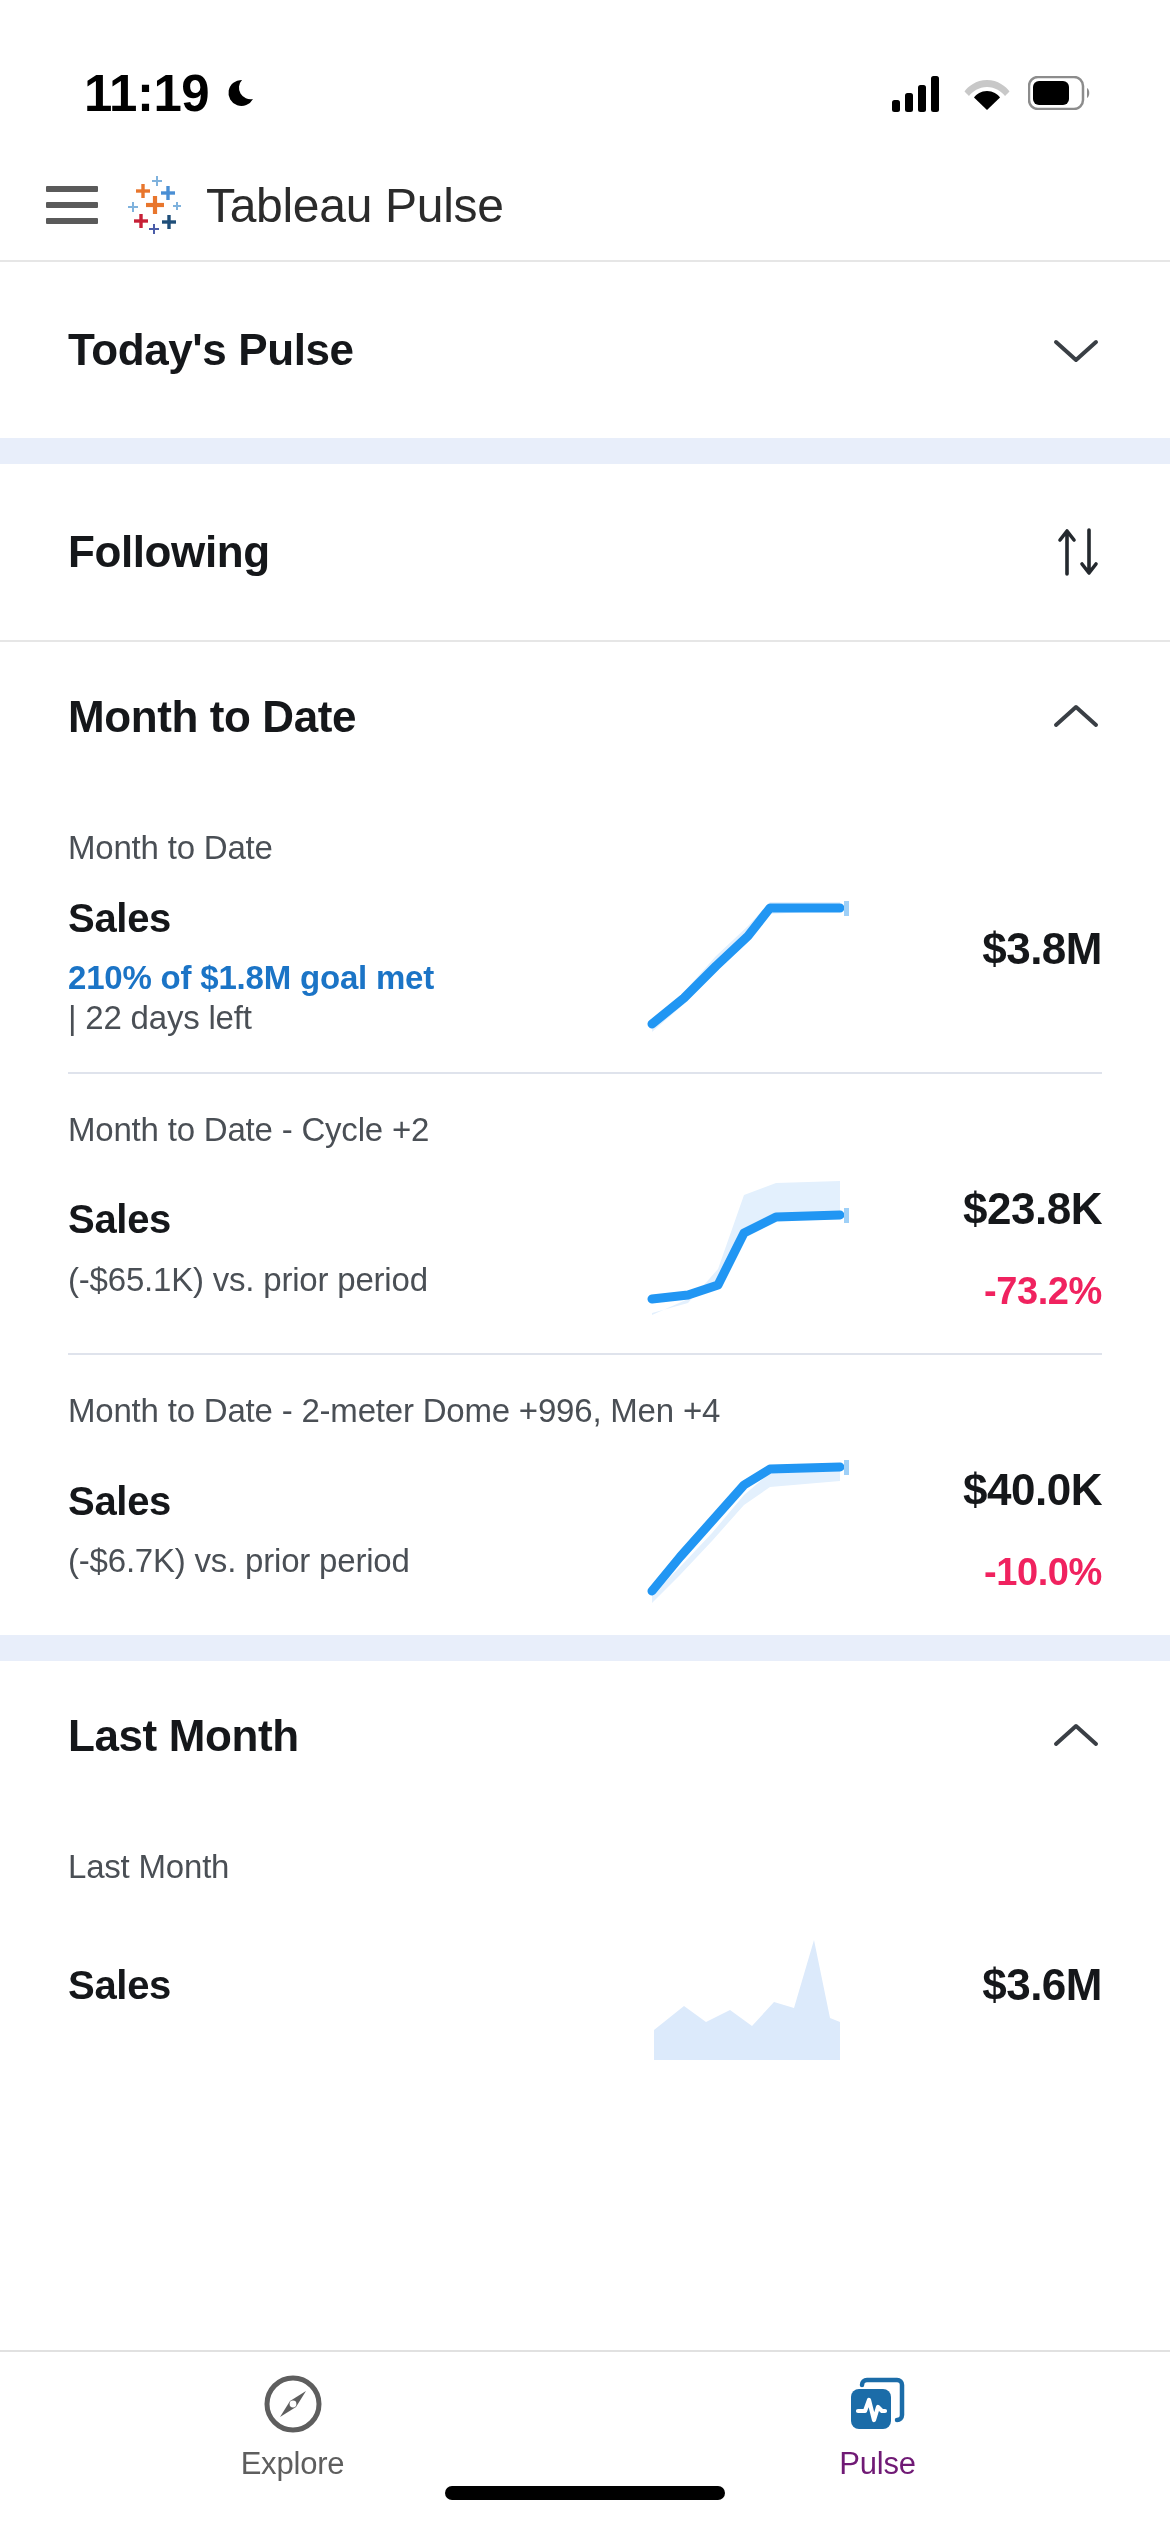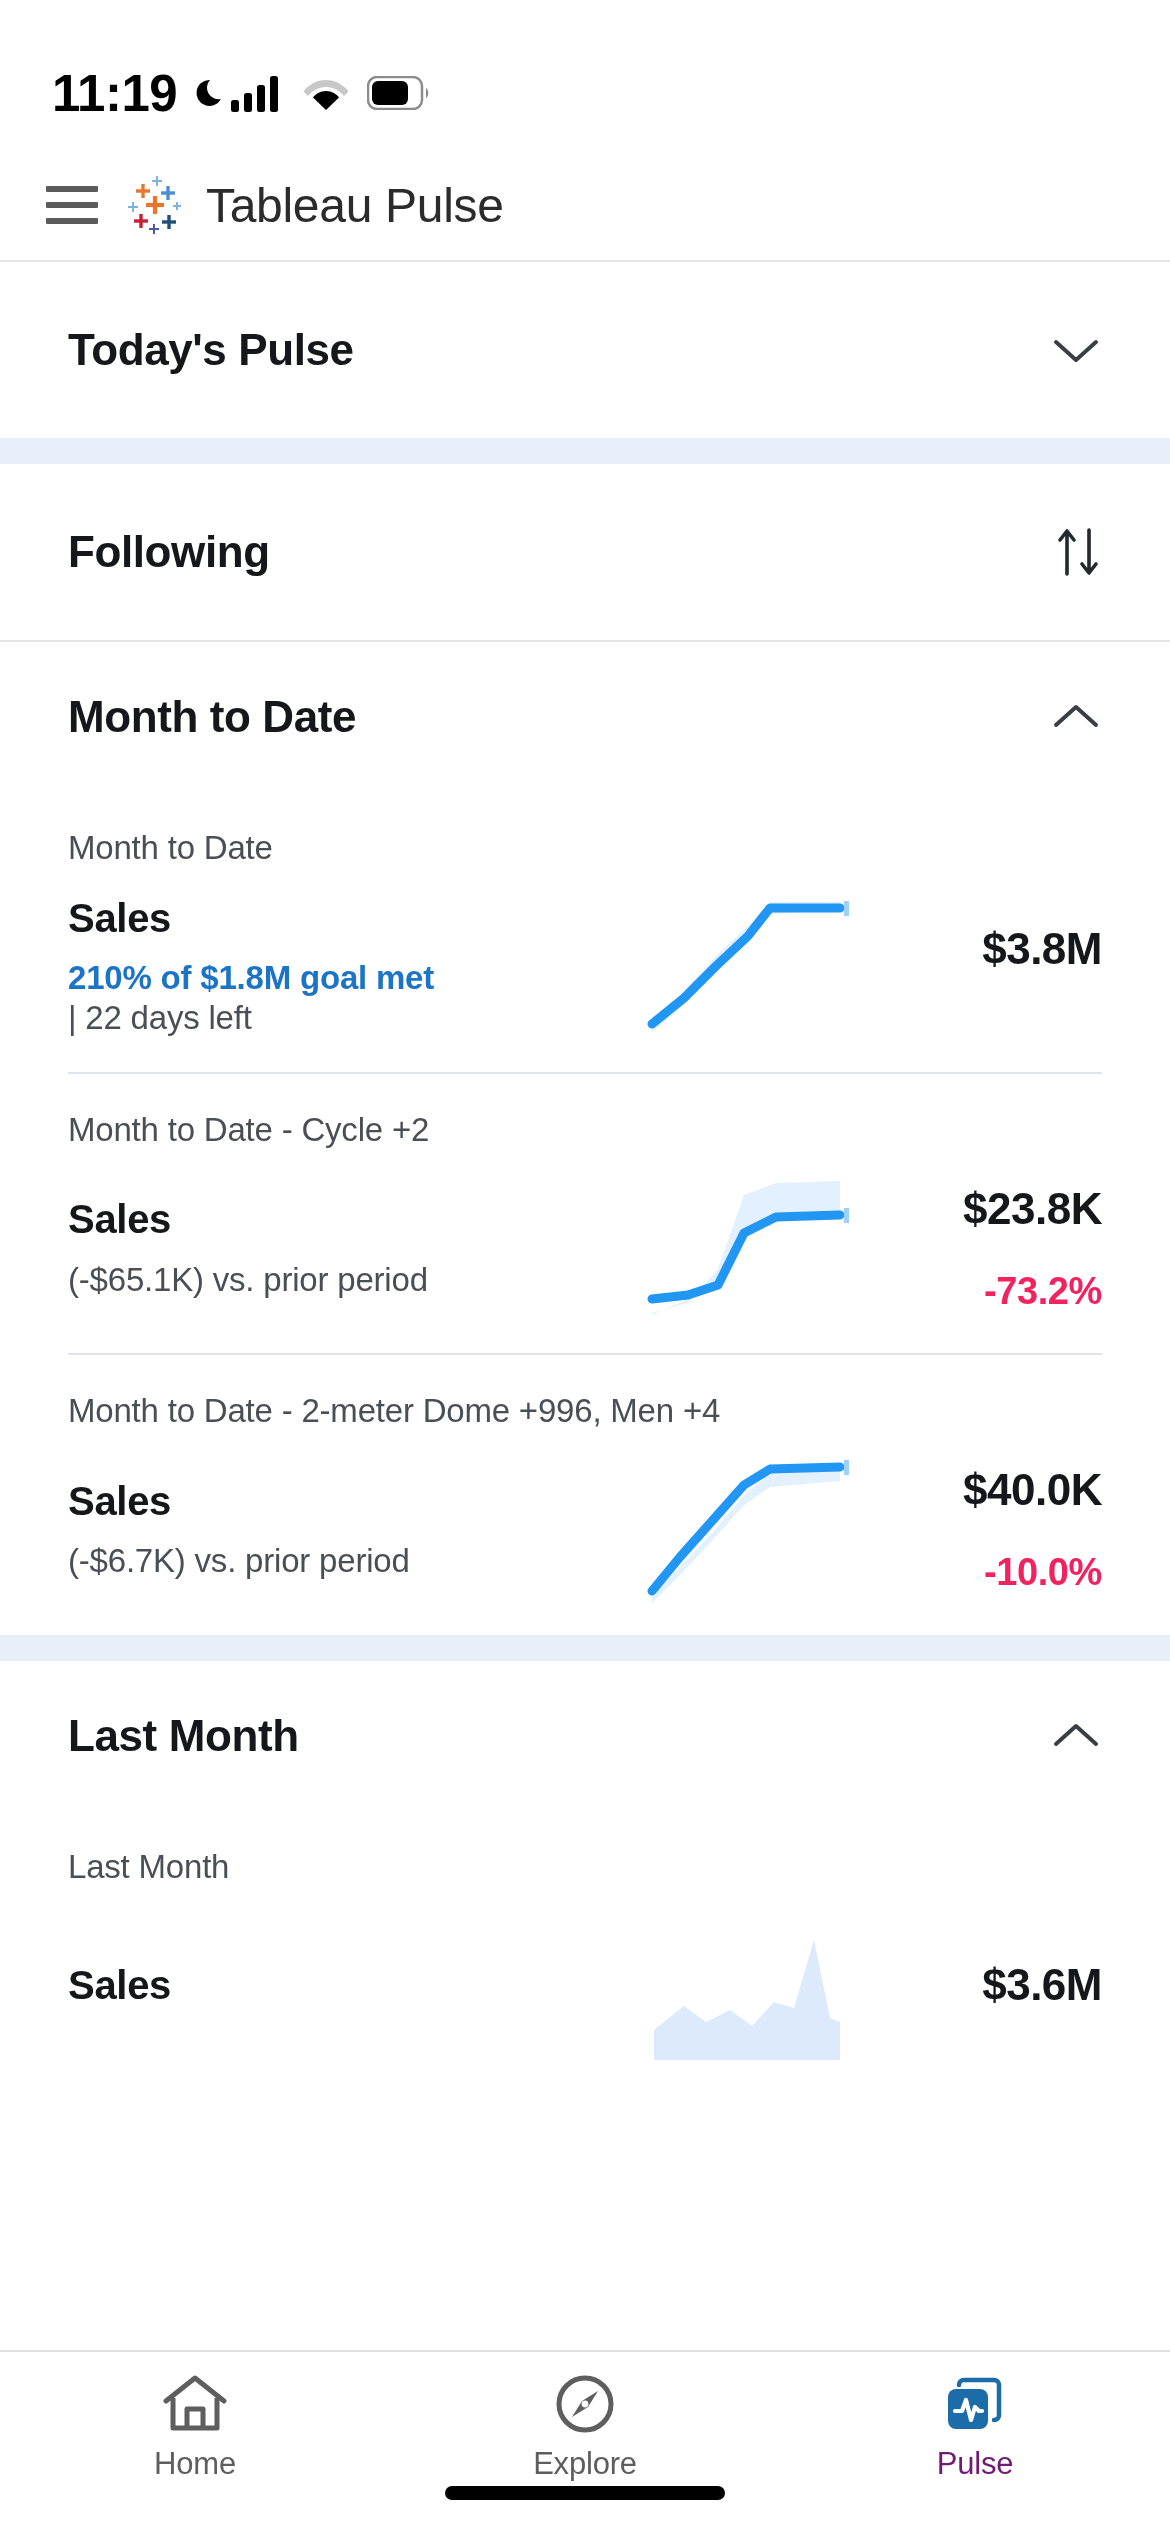--- a/index.html
+++ b/index.html
@@ -19,21 +19,22 @@
     display: flex;
     flex-direction: column;
   }
 
   
   .status-bar {
     height: 150px;
     flex: 0 0 150px;
     display: flex;
     align-items: center;
-    padding: 36px 78px 0 52px;
+    justify-content: space-between;
+    padding: 36px 78px 0 84px;
   }
   .status-left {
     display: flex;
     align-items: center;
     gap: 14px;
   }
   .status-time {
     font-size: 51px;
     font-weight: 600;
     color: #000;
@@ -466,30 +467,20 @@
         <div class="metric-values">
           <div class="metric-value">$3.6M</div>
         </div>
       </div>
     </div>
 
   </div>
 
   <div class="tab-bar">
 
-    <div class="tab-item">
-      <div class="tab-icon">
-        <svg width="66" height="58" viewBox="0 0 66 58">
-          <path d="M4 26 L 33 3 L 62 26" fill="none" stroke="#5e5e5e" stroke-width="5" stroke-linecap="round" stroke-linejoin="round"></path>
-          <path d="M11 23 L 11 53 L 55 53 L 55 23" fill="none" stroke="#5e5e5e" stroke-width="5" stroke-linejoin="round"></path>
-          <path d="M25 53 L 25 34 L 41 34 L 41 53" fill="none" stroke="#5e5e5e" stroke-width="5" stroke-linejoin="round"></path>
-        </svg>
-      </div>
-      <span class="tab-label">Home</span>
-    </div>
 
     <div class="tab-item">
       <div class="tab-icon">
         <svg width="62" height="62" viewBox="0 0 62 62">
           <circle cx="31" cy="31" r="26" fill="none" stroke="#5e5e5e" stroke-width="5"></circle>
           <path d="M44 18 L 34 34 L 18 44 L 28 28 Z" fill="#5e5e5e"></path>
           <circle cx="31" cy="31" r="3.4" fill="#ffffff"></circle>
         </svg>
       </div>
       <span class="tab-label">Explore</span>

